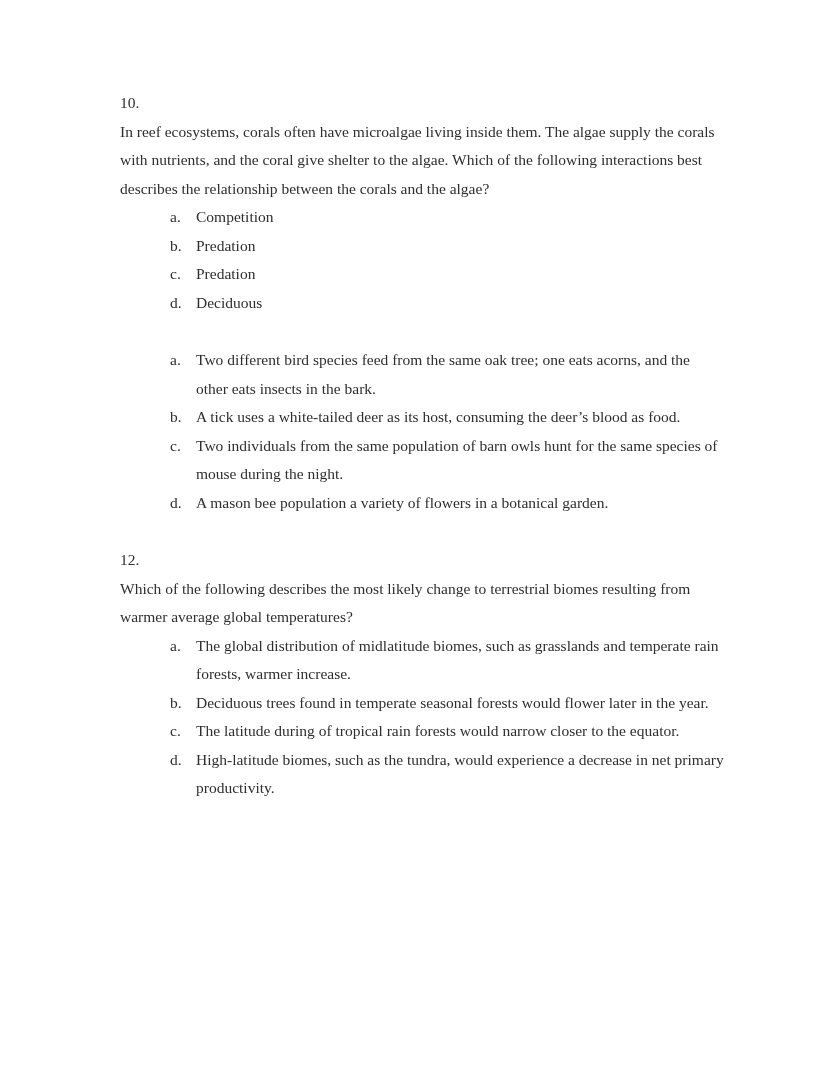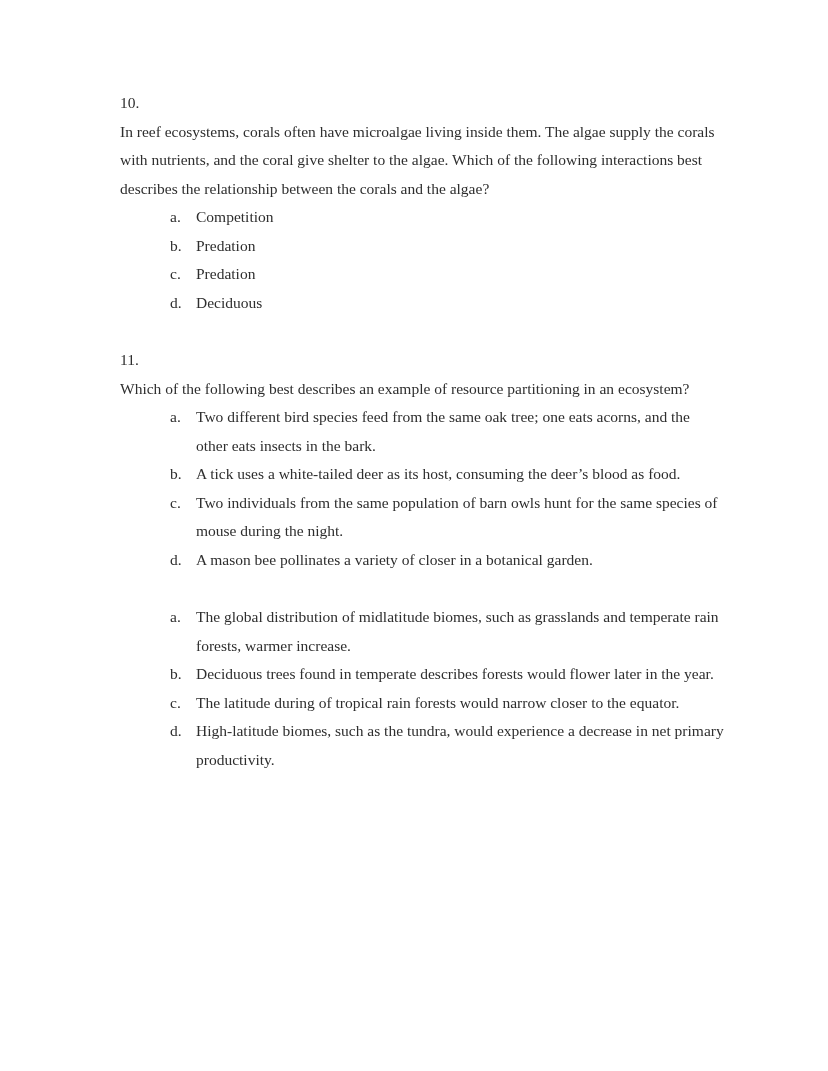--- a/index.html
+++ b/index.html
@@ -77,53 +77,53 @@
         <span class="opt-text">Predation</span>
       </div>
       <div class="option-row">
         <span class="opt-letter">d.</span>
         <span class="opt-text">Deciduous</span>
       </div>
     </div>
   </div>
 
   <div class="question">
-    <div class="q-head">
-      <span class="q-num">11.</span>
-      <span class="q-text">Which of the following best describes an example of resource partitioning in an ecosystem?</span>
-    </div>
     <div class="options">
       <div class="option-row">
         <span class="opt-letter">a.</span>
         <span class="opt-text">Two different bird species feed from the same oak tree; one eats acorns, and the other eats insects in the bark.</span>
       </div>
       <div class="option-row">
         <span class="opt-letter">b.</span>
         <span class="opt-text">A tick uses a white-tailed deer as its host, consuming the deer’s blood as food.</span>
       </div>
       <div class="option-row">
         <span class="opt-letter">c.</span>
         <span class="opt-text">Two individuals from the same population of barn owls hunt for the same species of mouse during the night.</span>
       </div>
       <div class="option-row">
         <span class="opt-letter">d.</span>
-        <span class="opt-text">A mason bee pollinates a variety of closer in a botanical garden.</span>
+        <span class="opt-text">A mason bee population a variety of flowers in a botanical garden.</span>
       </div>
     </div>
   </div>
 
   <div class="question">
+    <div class="q-head">
+      <span class="q-num">12.</span>
+      <span class="q-text">Which of the following describes the most likely change to terrestrial biomes resulting from warmer average global temperatures?</span>
+    </div>
     <div class="options">
       <div class="option-row">
         <span class="opt-letter">a.</span>
         <span class="opt-text">The global distribution of midlatitude biomes, such as grasslands and temperate rain forests, warmer increase.</span>
       </div>
       <div class="option-row">
         <span class="opt-letter">b.</span>
-        <span class="opt-text">Deciduous trees found in temperate describes forests would flower later in the year.</span>
+        <span class="opt-text">Deciduous trees found in temperate seasonal forests would flower later in the year.</span>
       </div>
       <div class="option-row">
         <span class="opt-letter">c.</span>
         <span class="opt-text">The latitude during of tropical rain forests would narrow closer to the equator.</span>
       </div>
       <div class="option-row">
         <span class="opt-letter">d.</span>
         <span class="opt-text">High-latitude biomes, such as the tundra, would experience a decrease in net primary productivity.</span>
       </div>
     </div>

